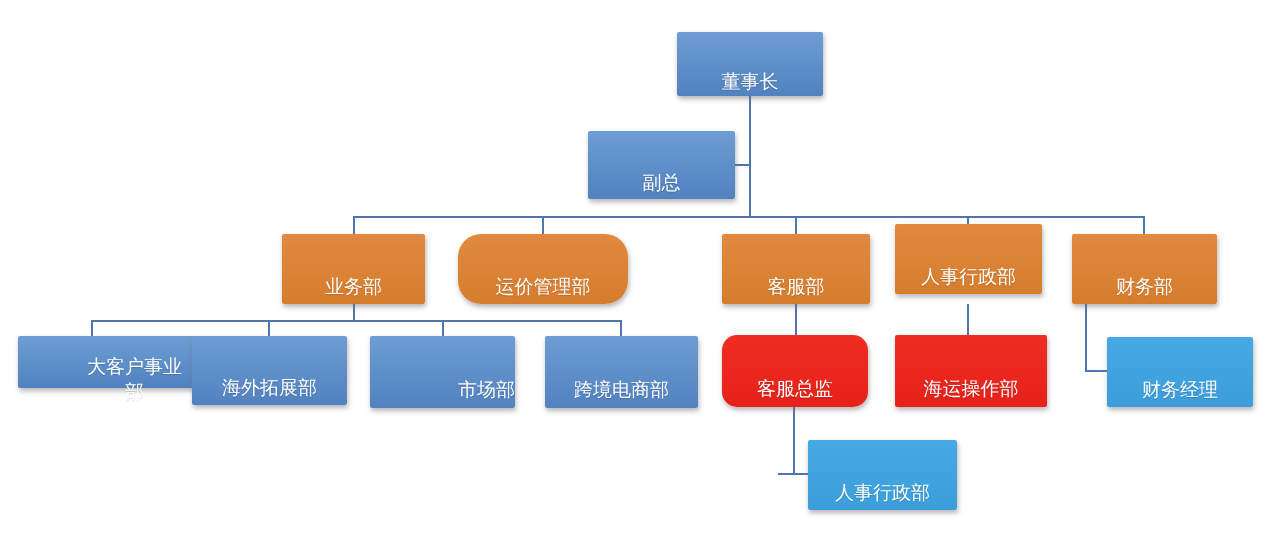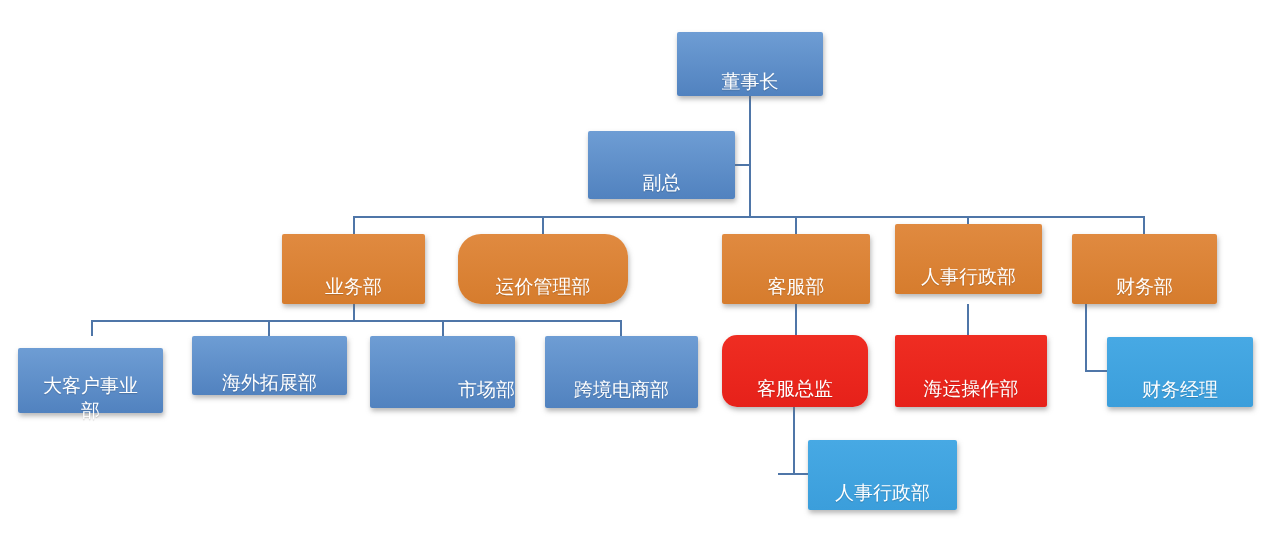--- a/index.html
+++ b/index.html
@@ -85,24 +85,24 @@
   <div class="node orange" style="left:722px; top:234px; width:148px; height:70px;">
     <span>客服部</span>
   </div>
   <div class="node orange" style="left:895px; top:224px; width:147px; height:70px;">
     <span>人事行政部</span>
   </div>
   <div class="node orange" style="left:1072px; top:234px; width:145px; height:70px;">
     <span>财务部</span>
   </div>
 
-  <div class="node blue" style="left:18px; top:348px; width:145px; height:65px;">
+  <div class="node blue" style="left:18px; top:336px; width:145px; height:52px;padding-left:44px;">
     <span>大客户事业部</span>
   </div>
-  <div class="node blue" style="left:192px; top:336px; width:155px; height:59px;">
+  <div class="node blue" style="left:192px; top:336px; width:155px; height:69px;">
     <span>海外拓展部</span>
   </div>
   <div class="node blue" style="left:370px; top:336px; width:145px; height:72px;justify-content:flex-end;">
     <span>市场部</span>
   </div>
   <div class="node blue" style="left:545px; top:336px; width:153px; height:72px;">
     <span>跨境电商部</span>
   </div>
 
   <div class="node red" style="left:722px; top:335px; width:146px; height:72px;border-radius:15px;">

